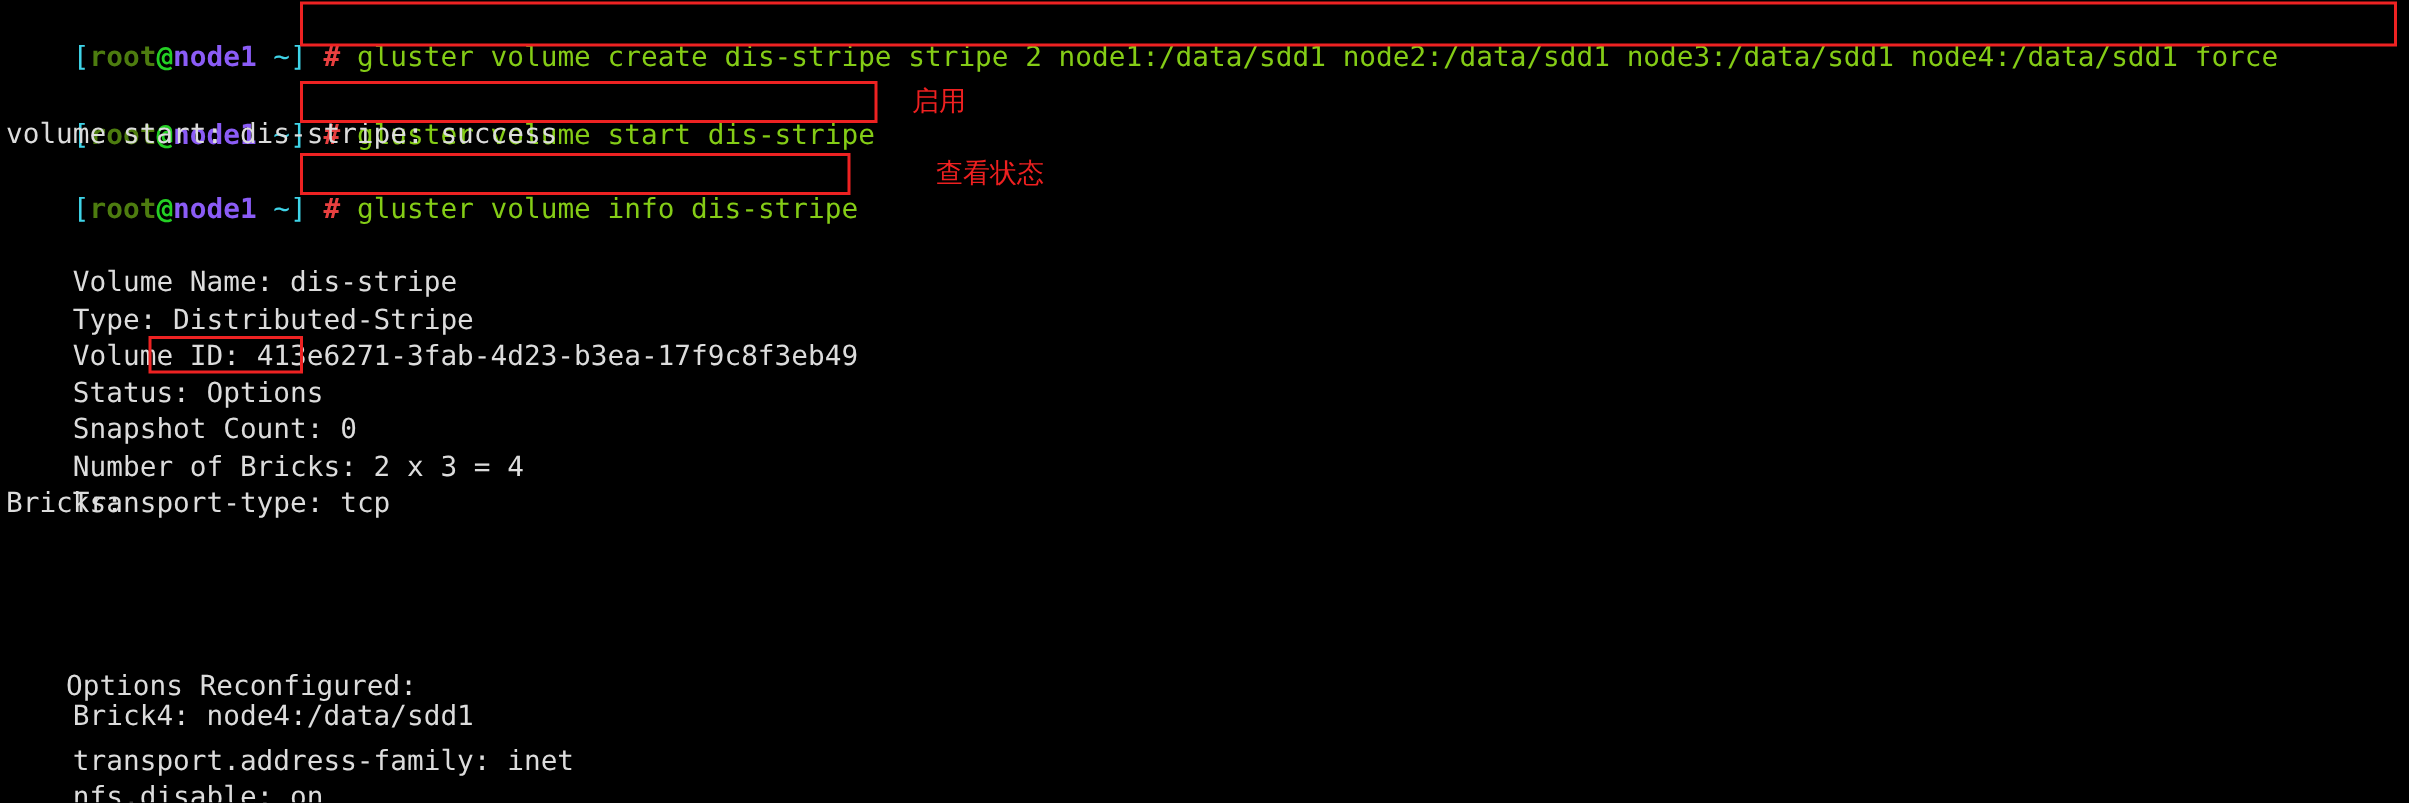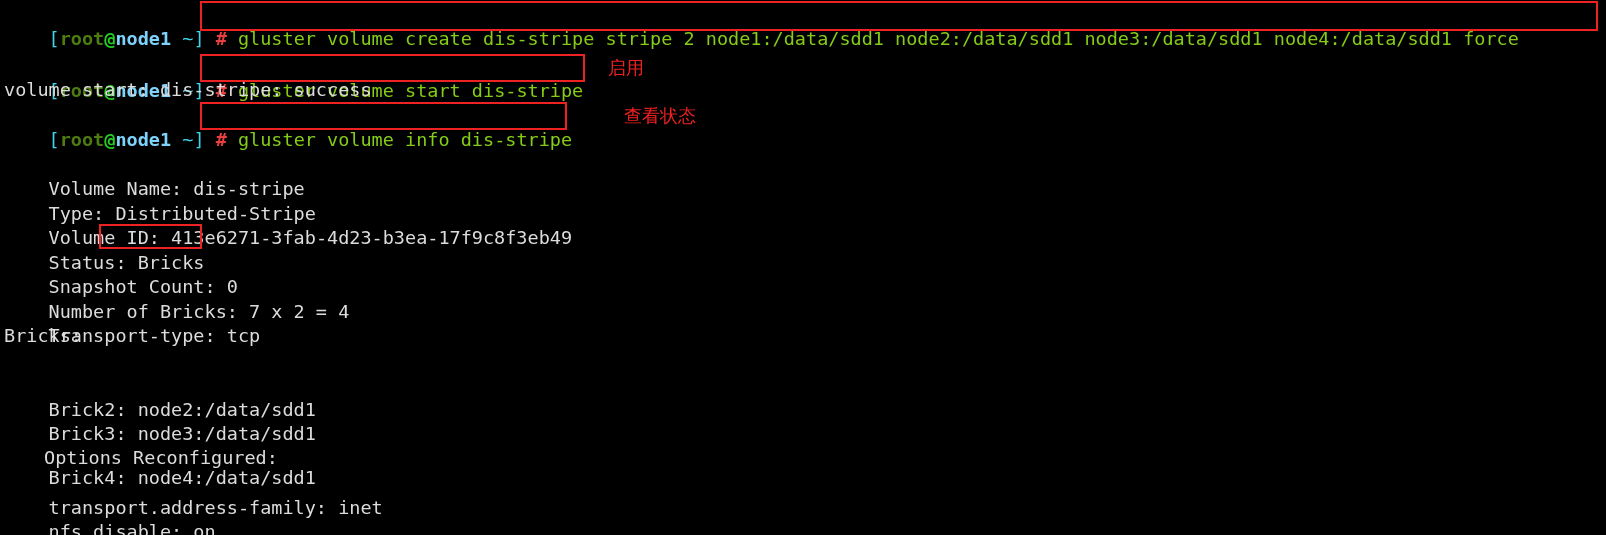--- a/index.html
+++ b/index.html
@@ -23,21 +23,21 @@
     position: absolute;
     left: 4px;
     white-space: pre;
     font-family: "DejaVu Sans Mono", "Liberation Mono", monospace;
     font-size: 18.5px;
     line-height: 24.5px;
   }
   .c-bracket { color: #3fd4e8; }
   .c-user    { color: #4d7c0f; font-weight: bold; }
   .c-at      { color: #24d024; font-weight: bold; }
-  .c-host    { color: #7dd3fc; font-weight: bold; }
+  .c-host    { color: #8b5cf6; font-weight: bold; }
   .c-hash    { color: #e84040; font-weight: bold; }
   .c-out     { color: #dcdcdc; }
   .c-cmd     { color: #84cc16; }
 
   .hlbox {
     position: absolute;
     border: 2px solid #ee2222;
     box-sizing: border-box;
     pointer-events: none;
   }
@@ -87,43 +87,37 @@
 
   <div class="line c-out" style="top:152px;">
     <span>Volume Name: </span><span>dis-stripe</span>
   </div>
 
   <div class="line c-out" style="top:201px;">
     <span>Volume ID: </span><span>413e6271-3fab-4d23-b3ea-17f9c8f3eb49</span>
   </div>
 
   <div class="line c-out" style="top:226px;">
-    <span>Status: </span><span>Bricks</span>
+    <span>Status: </span><span>Options</span>
   </div>
 
   <div class="line c-out" style="top:250px;">
     <span>Snapshot Count: </span><span>0</span>
   </div>
 
   <div class="line c-out" style="top:275px;">
-    <span>Number of Bricks: </span><span>7 x 2 = 4</span>
+    <span>Number of Bricks: </span><span>2 x 3 = 4</span>
   </div>
 
   <div class="line c-out" style="top:299px;">
     <span>Transport-type: </span><span>tcp</span>
   </div>
 
   <div class="line c-out" style="top:324px;">Bricks:</div>
 
-  <div class="line c-out" style="top:373px;">
-    <span>Brick2: </span><span>node2:/data/sdd1</span>
-  </div>
-  <div class="line c-out" style="top:397px;">
-    <span>Brick3: </span><span>node3:/data/sdd1</span>
-  </div>
   <div class="line c-out" style="top:441px;">
     <span>Brick4: </span><span>node4:/data/sdd1</span>
   </div>
 
   <div class="line c-out" style="top:446px;margin-left:40px;">Options Reconfigured:</div>
 
   <div class="line c-out" style="top:471px;">
     <span>transport.address-family: </span><span>inet</span>
   </div>
   <div class="line c-out" style="top:495px;">

